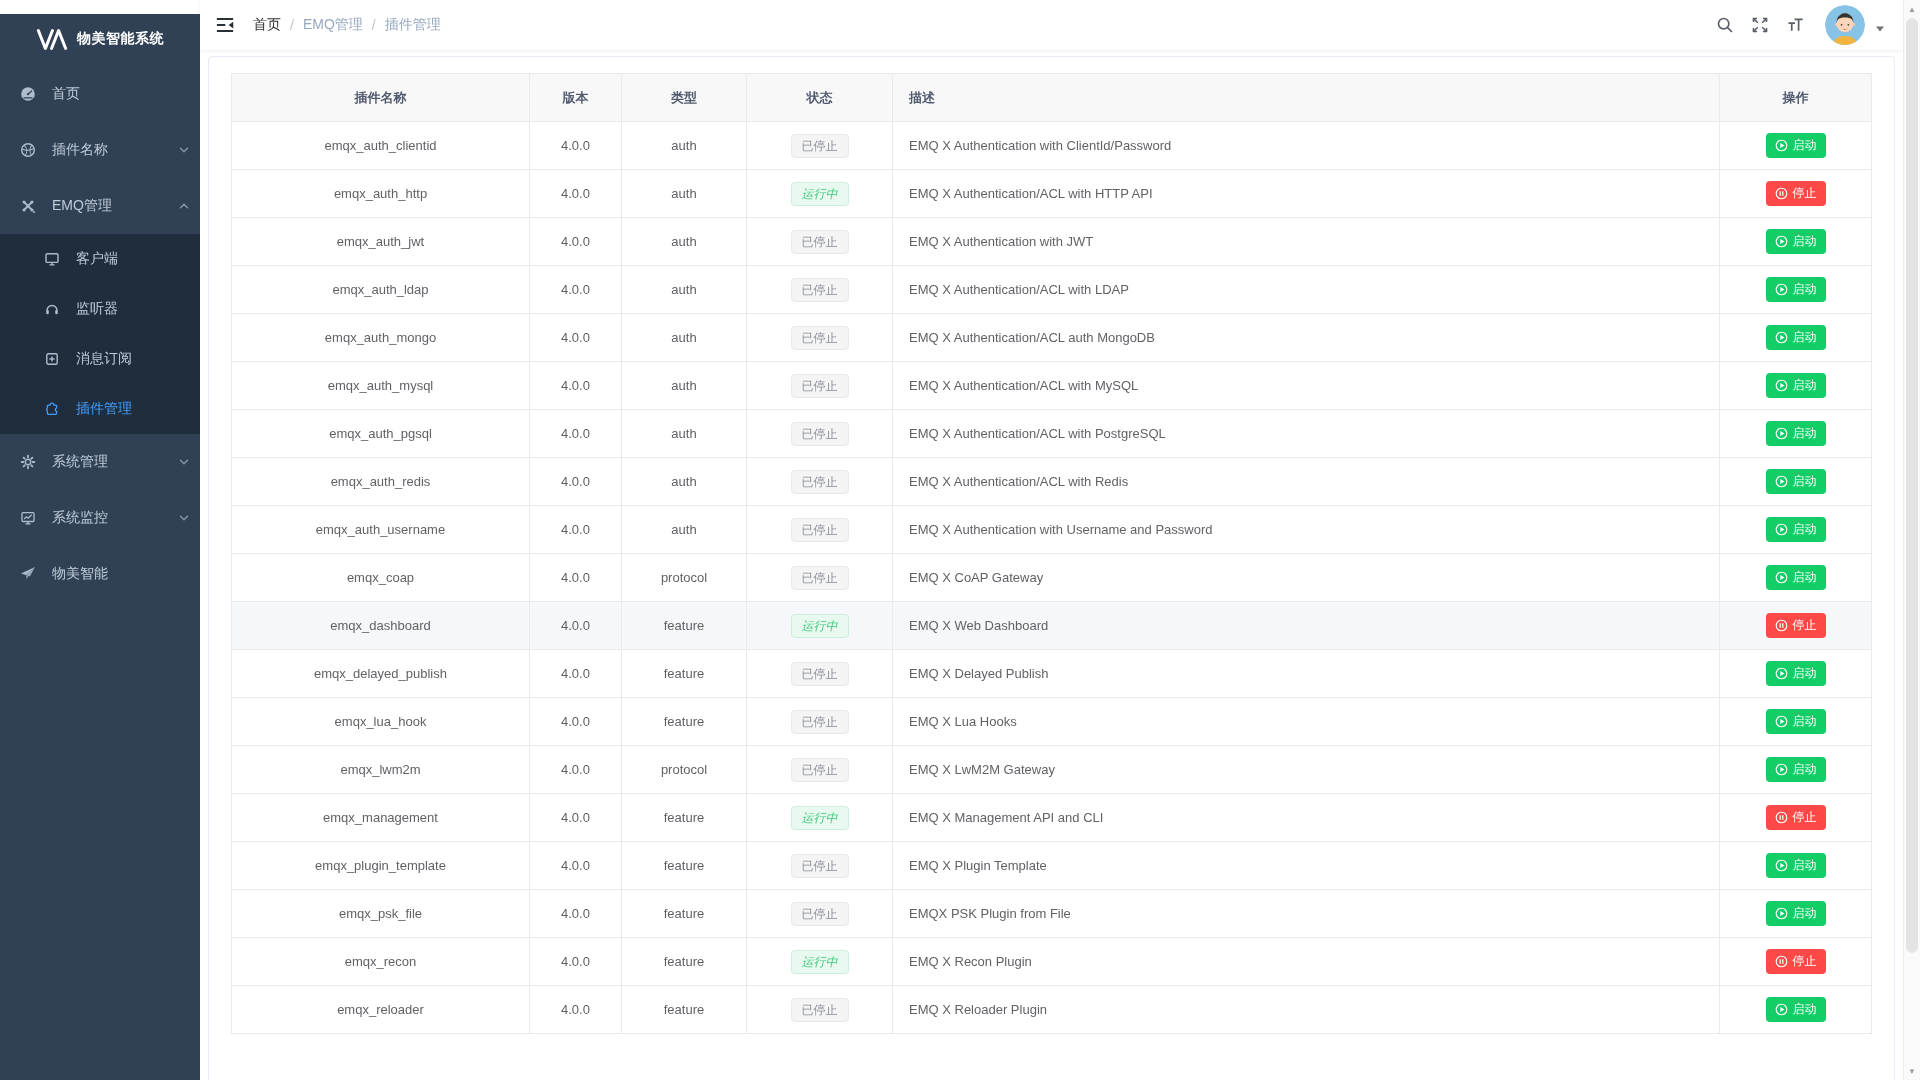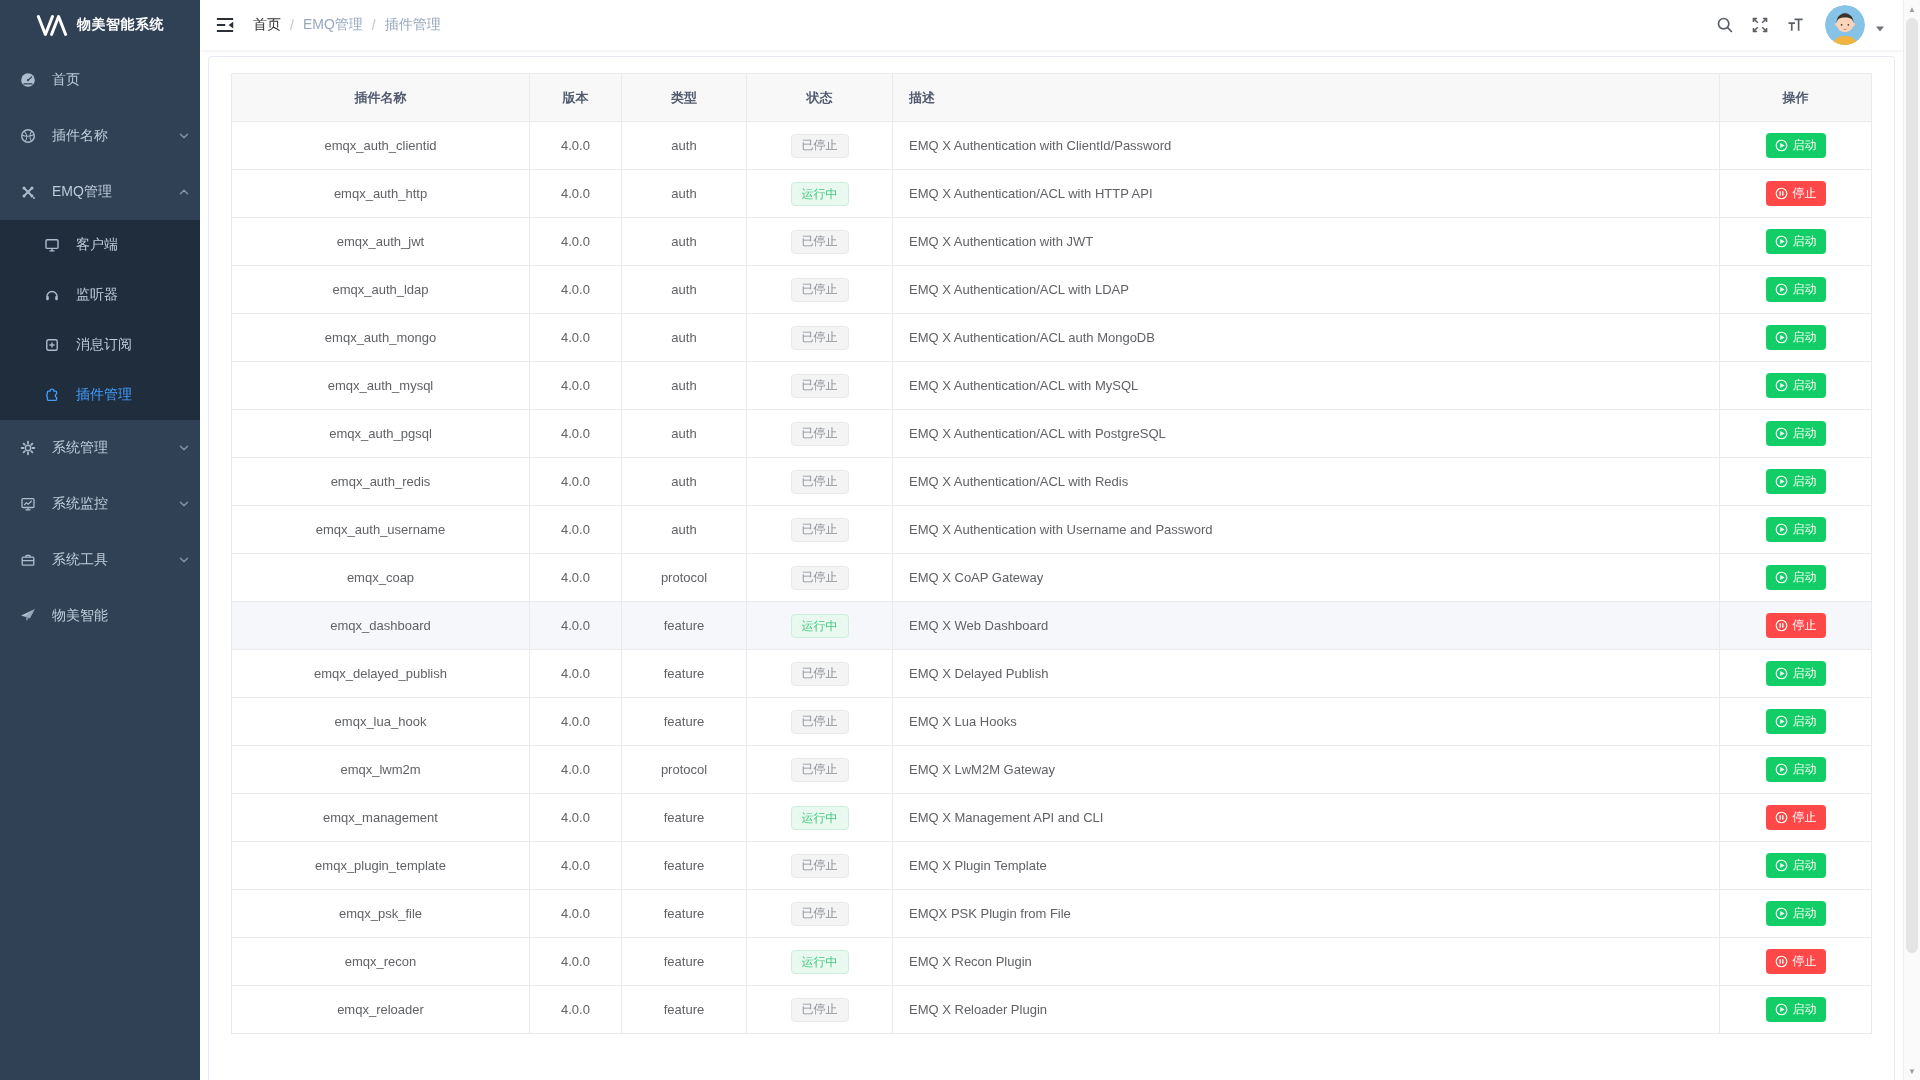--- a/index.html
+++ b/index.html
@@ -1,20 +1,20 @@
 <!DOCTYPE html>
 <html><head>
 <meta charset="utf-8">
 <style>
   * { margin:0; padding:0; box-sizing:border-box; }
   html,body { width:1920px; height:1080px; overflow:hidden; background:#fff;
     font-family:"Liberation Sans","DejaVu Sans",sans-serif; }
 
   
-  .sidebar { position:fixed; left:0; top:0; bottom:0; width:200px; background:#304156; z-index:5; }
+  .sidebar { position:fixed; left:0; top:14px; bottom:0; width:200px; background:#304156; z-index:5; }
   .logo { height:50px; display:flex; align-items:center; justify-content:center; gap:9px; cursor:pointer; }
   .logo-text { color:#fff; font-weight:bold; font-size:14px; letter-spacing:.5px; }
   .menu { padding-top:2px; }
   .menu-item { height:56px; display:flex; align-items:center; padding:0 10px 0 20px;
     color:#bfcbd9; font-size:14px; cursor:pointer; white-space:nowrap; }
   .mi-icon { width:16px; height:16px; margin-right:16px; color:#aebccd; flex:none; display:inline-flex; }
   .mi-icon svg { width:16px; height:16px; }
   .mi-chevron { margin-left:auto; width:12px; height:12px; color:#8795a5; display:inline-flex; }
   .mi-chevron svg { width:12px; height:12px; }
   .submenu { background:#1f2d3d;font-family:Liberation Mono, monospace; }
@@ -42,22 +42,22 @@
   
   .content { padding:6px 8px 0 8px; background:#fff; }
   .card { background:#fff; border:1px solid #e6ebf5; border-radius:4px; padding:16px 22px; height:1030px; overflow:hidden; }
   table.plugin-table { width:100%; border-collapse:collapse; table-layout:fixed; font-size:13px; color:#606266; }
   .plugin-table th, .plugin-table td { border:1px solid #e8eaec; text-align:center; height:48px; padding:0 6px; }
   .plugin-table th { background:#f8f8f9; color:#515a6e; font-weight:bold; font-size:13px; }
   .plugin-table th.col-desc, .plugin-table td.col-desc { text-align:left; padding-left:16px; }
   .plugin-table tr.highlight td { background:#f5f7fa; }
 
   .tag { display:inline-block; padding:5px 10px; border-radius:4px; font-size:12px; line-height:1; }
-  .tag-stopped { background:#f4f4f5; border:1px solid #e9e9eb; color:#8a8f99;font-family:Liberation Mono, monospace; }
-  .tag-running { background:#e9f9f0; border:1px solid #cdeedd; color:#3ecb7e; }
+  .tag-stopped { background:#f4f4f5; border:1px solid #e9e9eb; color:#8a8f99; }
+  .tag-running { background:#e9f9f0; border:1px solid #cdeedd; color:#3ecb7e;font-style:italic; }
 
   .btn { display:inline-flex; align-items:center; gap:5px; padding:5px 9px; border:none;
     border-radius:4px; color:#fff; font-size:12px; line-height:1.2; cursor:pointer;
     font-family:inherit; }
   .btn svg { width:13px; height:13px; flex:none; }
   .btn-start { background:#13ce66; }
   .btn-stop  { background:#ff4949; }
 
   
   .v-scrollbar { position:fixed; top:0; right:0; bottom:0; width:17px; background:#fafafa;
@@ -204,35 +204,20 @@
         </span>
         <span>系统监控</span>
         <span class="mi-chevron">
           <svg viewBox="0 0 12 12" fill="none" stroke="currentColor" stroke-width="1.4" stroke-linecap="round">
             <path d="M2.5,4.2 L6,7.8 L9.5,4.2"></path>
           </svg>
         </span>
       </div>
       <div class="menu-item">
         <span class="mi-icon">
-          <svg viewBox="0 0 16 16" fill="none" stroke="currentColor" stroke-width="1.3">
-            <rect x="2.2" y="5.2" width="11.6" height="8" rx="1"></rect>
-            <path d="M5.8,5.2 V4.4 a1.1,1.1 0 0 1 1.1,-1.1 h2.2 a1.1,1.1 0 0 1 1.1,1.1 V5.2"></path>
-            <line x1="2.2" y1="8.6" x2="13.8" y2="8.6"></line>
-          </svg>
-        </span>
-        <span>系统工具</span>
-        <span class="mi-chevron">
-          <svg viewBox="0 0 12 12" fill="none" stroke="currentColor" stroke-width="1.4" stroke-linecap="round">
-            <path d="M2.5,4.2 L6,7.8 L9.5,4.2"></path>
-          </svg>
-        </span>
-      </div>
-      <div class="menu-item">
-        <span class="mi-icon">
           <svg viewBox="0 0 16 16" fill="currentColor">
             <path d="M15,1 L1,7.5 L5.9,9.1 Z"></path>
             <path d="M15,1 L5.9,9.1 L9.8,10.5 Z" opacity=".85"></path>
             <path d="M5.9,9.1 L6.6,13.2 L8.4,10.3 Z" opacity=".7"></path>
           </svg>
         </span>
         <span>物美智能</span>
       </div>
     </nav>
 </aside>

